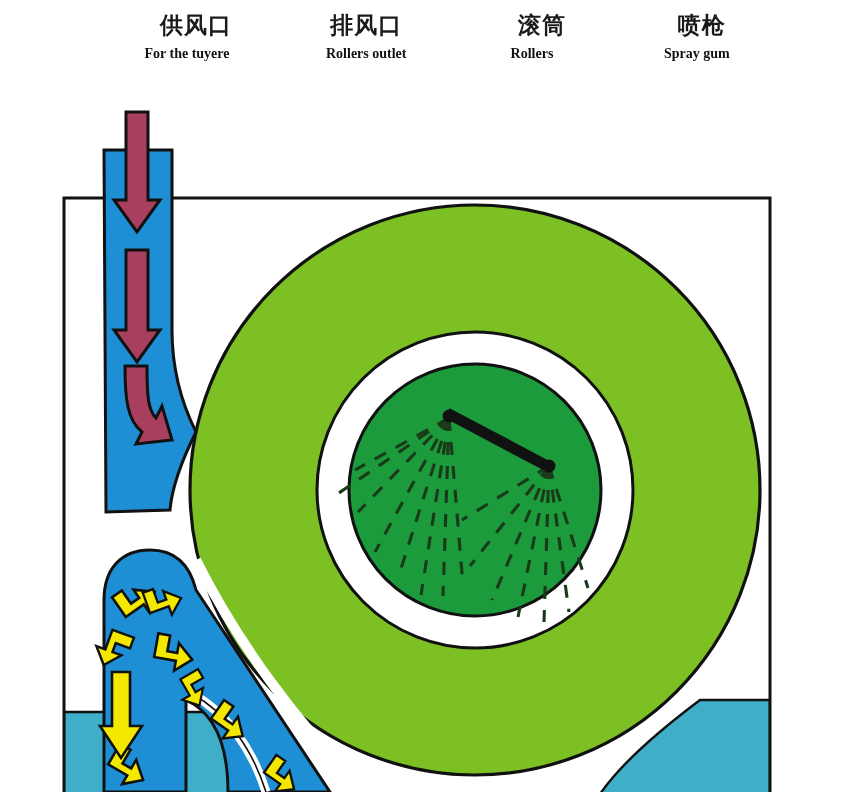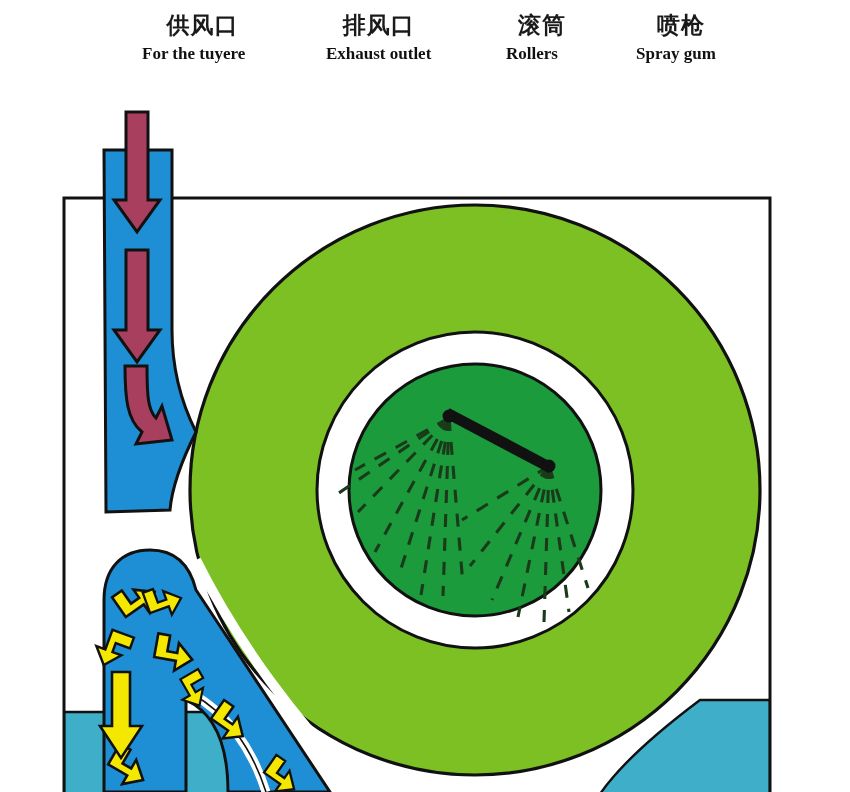--- a/index.html
+++ b/index.html
@@ -4,21 +4,21 @@
 <style>
   html,body{margin:0;padding:0;background:#ffffff;}
   body{width:850px;height:792px;overflow:hidden;
        font-family:"Liberation Serif", serif;}
   #stage{position:relative;width:850px;height:728px;background:#fff;}
   #svgroot{position:absolute;left:0;top:0;width:850px;height:792px;}
   .lbl{position:absolute;text-align:center;white-space:nowrap;}
   .lbl .cn{font-family:"DejaVu Sans", sans-serif;font-weight:bold;
            font-size:23px;color:#1a1a1a;line-height:30px;letter-spacing:1px;}
   .lbl .en{font-family:"Liberation Serif", serif;font-weight:bold;
-           font-size:17px;color:#111;line-height:22px;margin-top:3px;}
+           font-size:14px;color:#111;line-height:22px;margin-top:3px;}
 </style>
 </head>
 <body>
 
 <div id="stage">
 
   <svg id="svgroot" viewBox="0 0 850 792">
     <defs>
       <marker id="ah" markerWidth="11" markerHeight="11" refX="8" refY="5" orient="auto" markerUnits="userSpaceOnUse">
         <path d="M0,0 L10,5 L0,10 L2.6,5 Z" fill="#111"></path>
@@ -535,24 +535,24 @@
       </g>
 
   </svg>
 
   <div class="lbl" id="label-tuyere" style="left: 142px; top: 10px;">
     <div class="cn" style="margin-left: 18px;">供风口</div>
     <div class="en">For the tuyere</div>
   </div>
   <div class="lbl" id="label-exhaust" style="left: 326px; top: 10px;">
     <div class="cn" style="">排风口</div>
-    <div class="en">Exhaust outlet</div>
+    <div class="en">Rollers outlet</div>
   </div>
   <div class="lbl" id="label-rollers" style="left: 498px; top: 10px;">
     <div class="cn" style="margin-left: 20px;">滚筒</div>
     <div class="en">Rollers</div>
   </div>
-  <div class="lbl" id="label-spraygun" style="left: 636px; top: 10px;">
+  <div class="lbl" id="label-spraygun" style="left: 664px; top: 10px;">
     <div class="cn" style="margin-left: 10px;">喷枪</div>
     <div class="en">Spray gum</div>
   </div>
 
 </div>
 
 </body></html>

